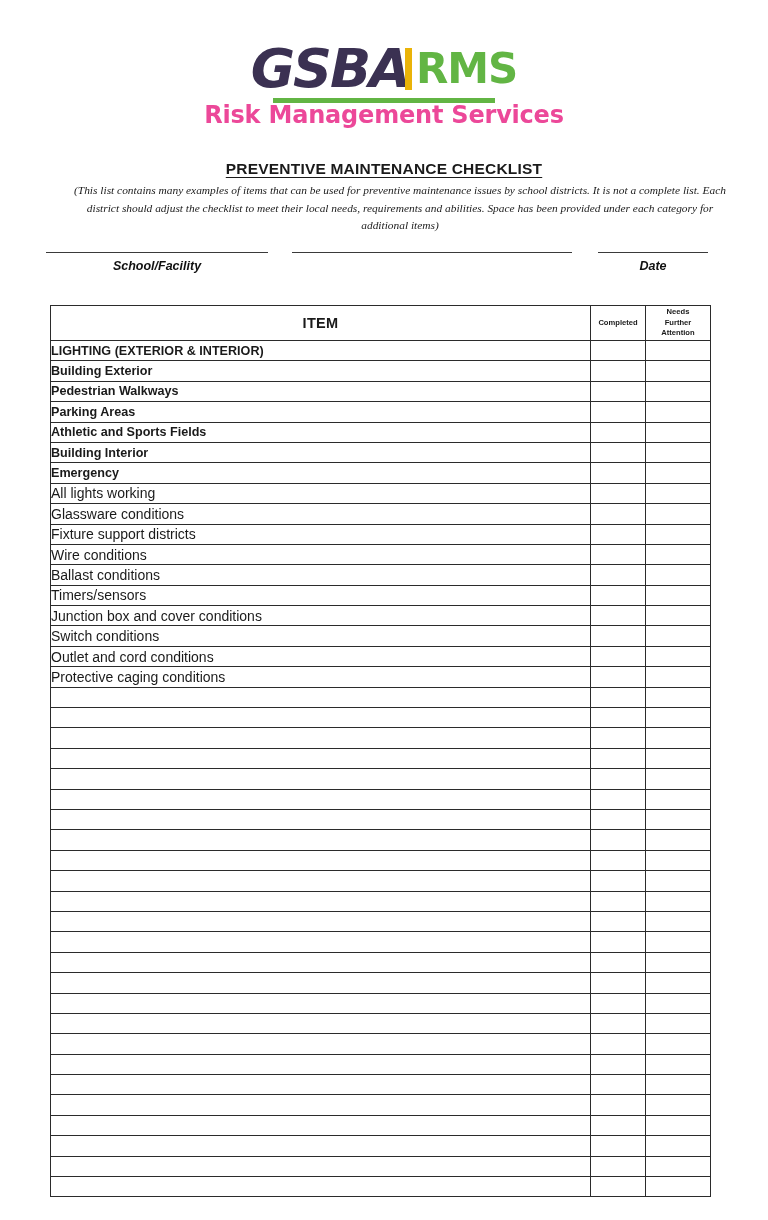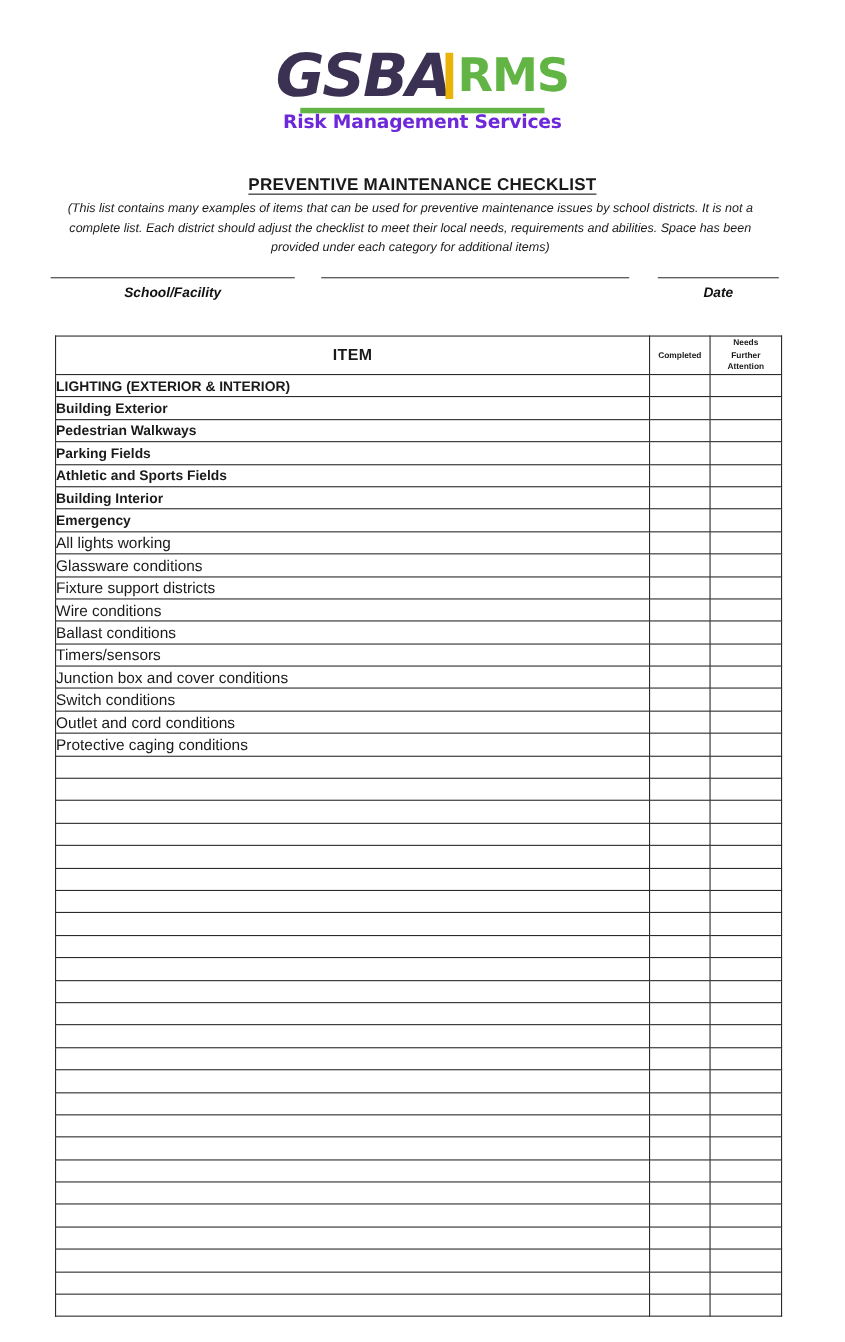--- a/index.html
+++ b/index.html
@@ -65,22 +65,22 @@
     height: 5px;
     background: #62b544;
   }
   .logo-tagline {
     position: absolute;
     left: 50%;
     transform: translateX(-50%);
     top: 61px;
     font-family: "DejaVu Sans", sans-serif;
     font-weight: bold;
-    font-size: 17px;
-    color: #6d28d9;
+    font-size: 24px;
+    color: #ec4899;
     letter-spacing: -0.2px;
     white-space: nowrap;
   }
 
   
   .doc-title {
     position: absolute;
     left: 0;
     top: 160px;
     width: 768px;
@@ -88,25 +88,25 @@
     font-family: "Liberation Sans", sans-serif;
     font-weight: bold;
     font-size: 15.5px;
     letter-spacing: 0.2px;
     text-decoration: underline;
     text-underline-offset: 3px;
   }
 
   .doc-note {
     position: absolute;
-    left: 47px;
+    left: 74px;
     top: 182px;
     width: 652px;
     text-align: center;
-    font-family: Liberation Sans, sans-serif;
+    font-family: Liberation Serif, serif;
     font-style: italic;
     font-size: 11.4px;
     line-height: 17.5px;
     color: #1a1a1a;
   }
 
   
   .fields {
     position: absolute;
     left: 0;
@@ -247,21 +247,21 @@
         <td class="cell-cat">Building Exterior</td>
         <td class="cell-mark"></td>
         <td class="cell-mark"></td>
       </tr>
       <tr class="row-cat">
         <td class="cell-cat">Pedestrian Walkways</td>
         <td class="cell-mark"></td>
         <td class="cell-mark"></td>
       </tr>
       <tr class="row-cat">
-        <td class="cell-cat">Parking Fields</td>
+        <td class="cell-cat">Parking Areas</td>
         <td class="cell-mark"></td>
         <td class="cell-mark"></td>
       </tr>
       <tr class="row-cat">
         <td class="cell-cat">Athletic and Sports Fields</td>
         <td class="cell-mark"></td>
         <td class="cell-mark"></td>
       </tr>
       <tr class="row-cat">
         <td class="cell-cat">Building Interior</td>

